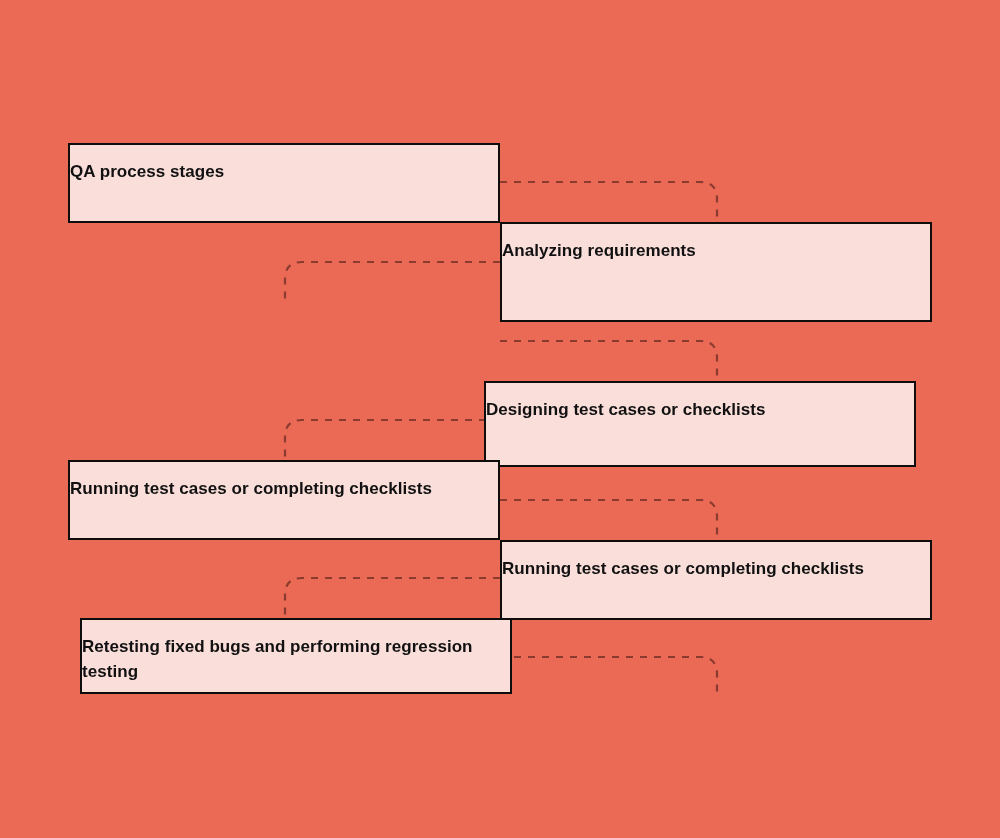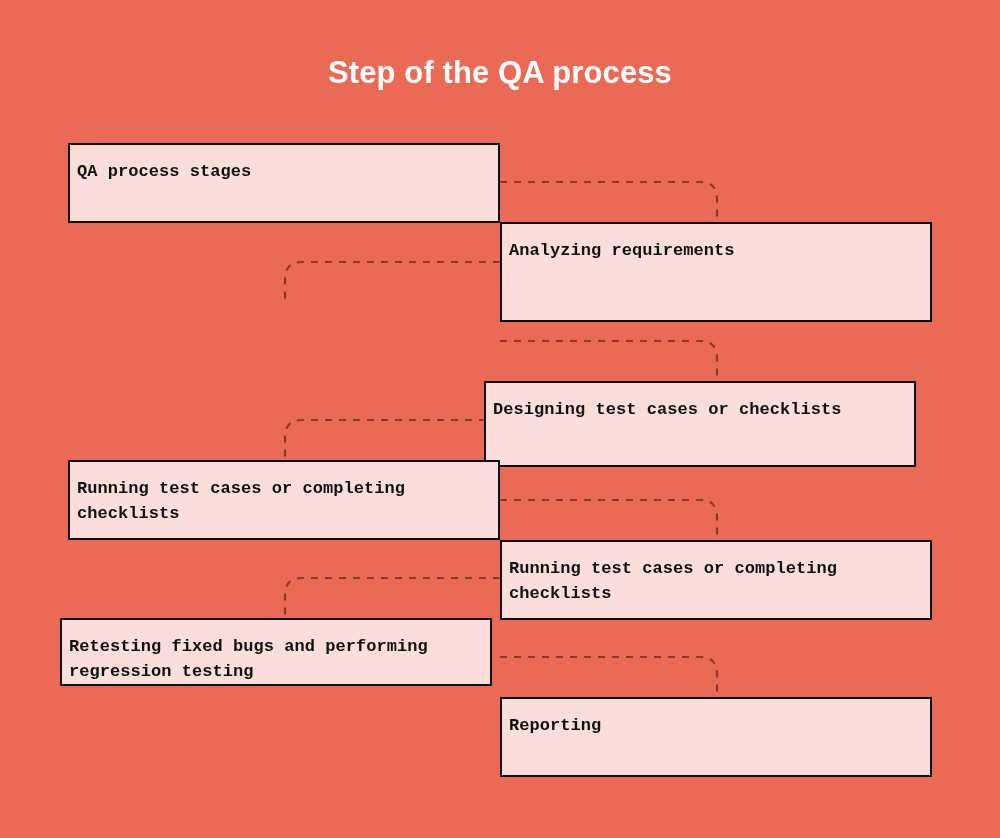--- a/index.html
+++ b/index.html
@@ -22,37 +22,35 @@
     line-height:42px;
   }
 
   
   #connectors { position:absolute; left:0; top:0; width:1000px; height:838px; }
 
   .box {
     position:absolute;
     background:#fadeda;
     border:2px solid #0d0d0d;
-    padding:14px 17px 0 7px;
-    font-family:Liberation Mono, monospace;
+    padding:14px 17px 0 0;
   }
   .box-label {
     color:#111111;
     font-size:17px;
     font-weight:bold;
     line-height:25px;
     letter-spacing:.05px;
   }
 </style>
 </head>
 <body>
 
 <div id="stage">
 
-  <div id="page-title">Step of the QA process</div>
 
   <svg id="connectors" viewBox="0 0 1000 838" width="1000" height="838" aria-hidden="true">
     <g fill="none" stroke="#8a3a2e" stroke-width="2.2" stroke-dasharray="7 7" stroke-linecap="butt">
 
       <path d="M 500 182 H 700 Q 717 182 717 199 V 222"></path>
 
       <path d="M 500 262 H 302 Q 285 262 285 279 V 302"></path>
 
       <path d="M 500 341 H 700 Q 717 341 717 358 V 381"></path>
 
@@ -80,21 +78,18 @@
   </div>
 
   <div class="box" style="left:68px; top:460px; width:432px; height:80px;">
     <div class="box-label">Running test cases or completing checklists</div>
   </div>
 
   <div class="box" style="left:500px; top:540px; width:432px; height:80px;">
     <div class="box-label">Running test cases or completing checklists</div>
   </div>
 
-  <div class="box" style="left:60px; top:618px; width:432px; height:68px;">
+  <div class="box" style="left:80px; top:618px; width:432px; height:76px;">
     <div class="box-label">Retesting fixed bugs and performing regression testing</div>
   </div>
 
-  <div class="box" style="left:500px; top:697px; width:432px; height:80px;">
-    <div class="box-label">Reporting</div>
-  </div>
 
 </div>
 
 </body></html>

